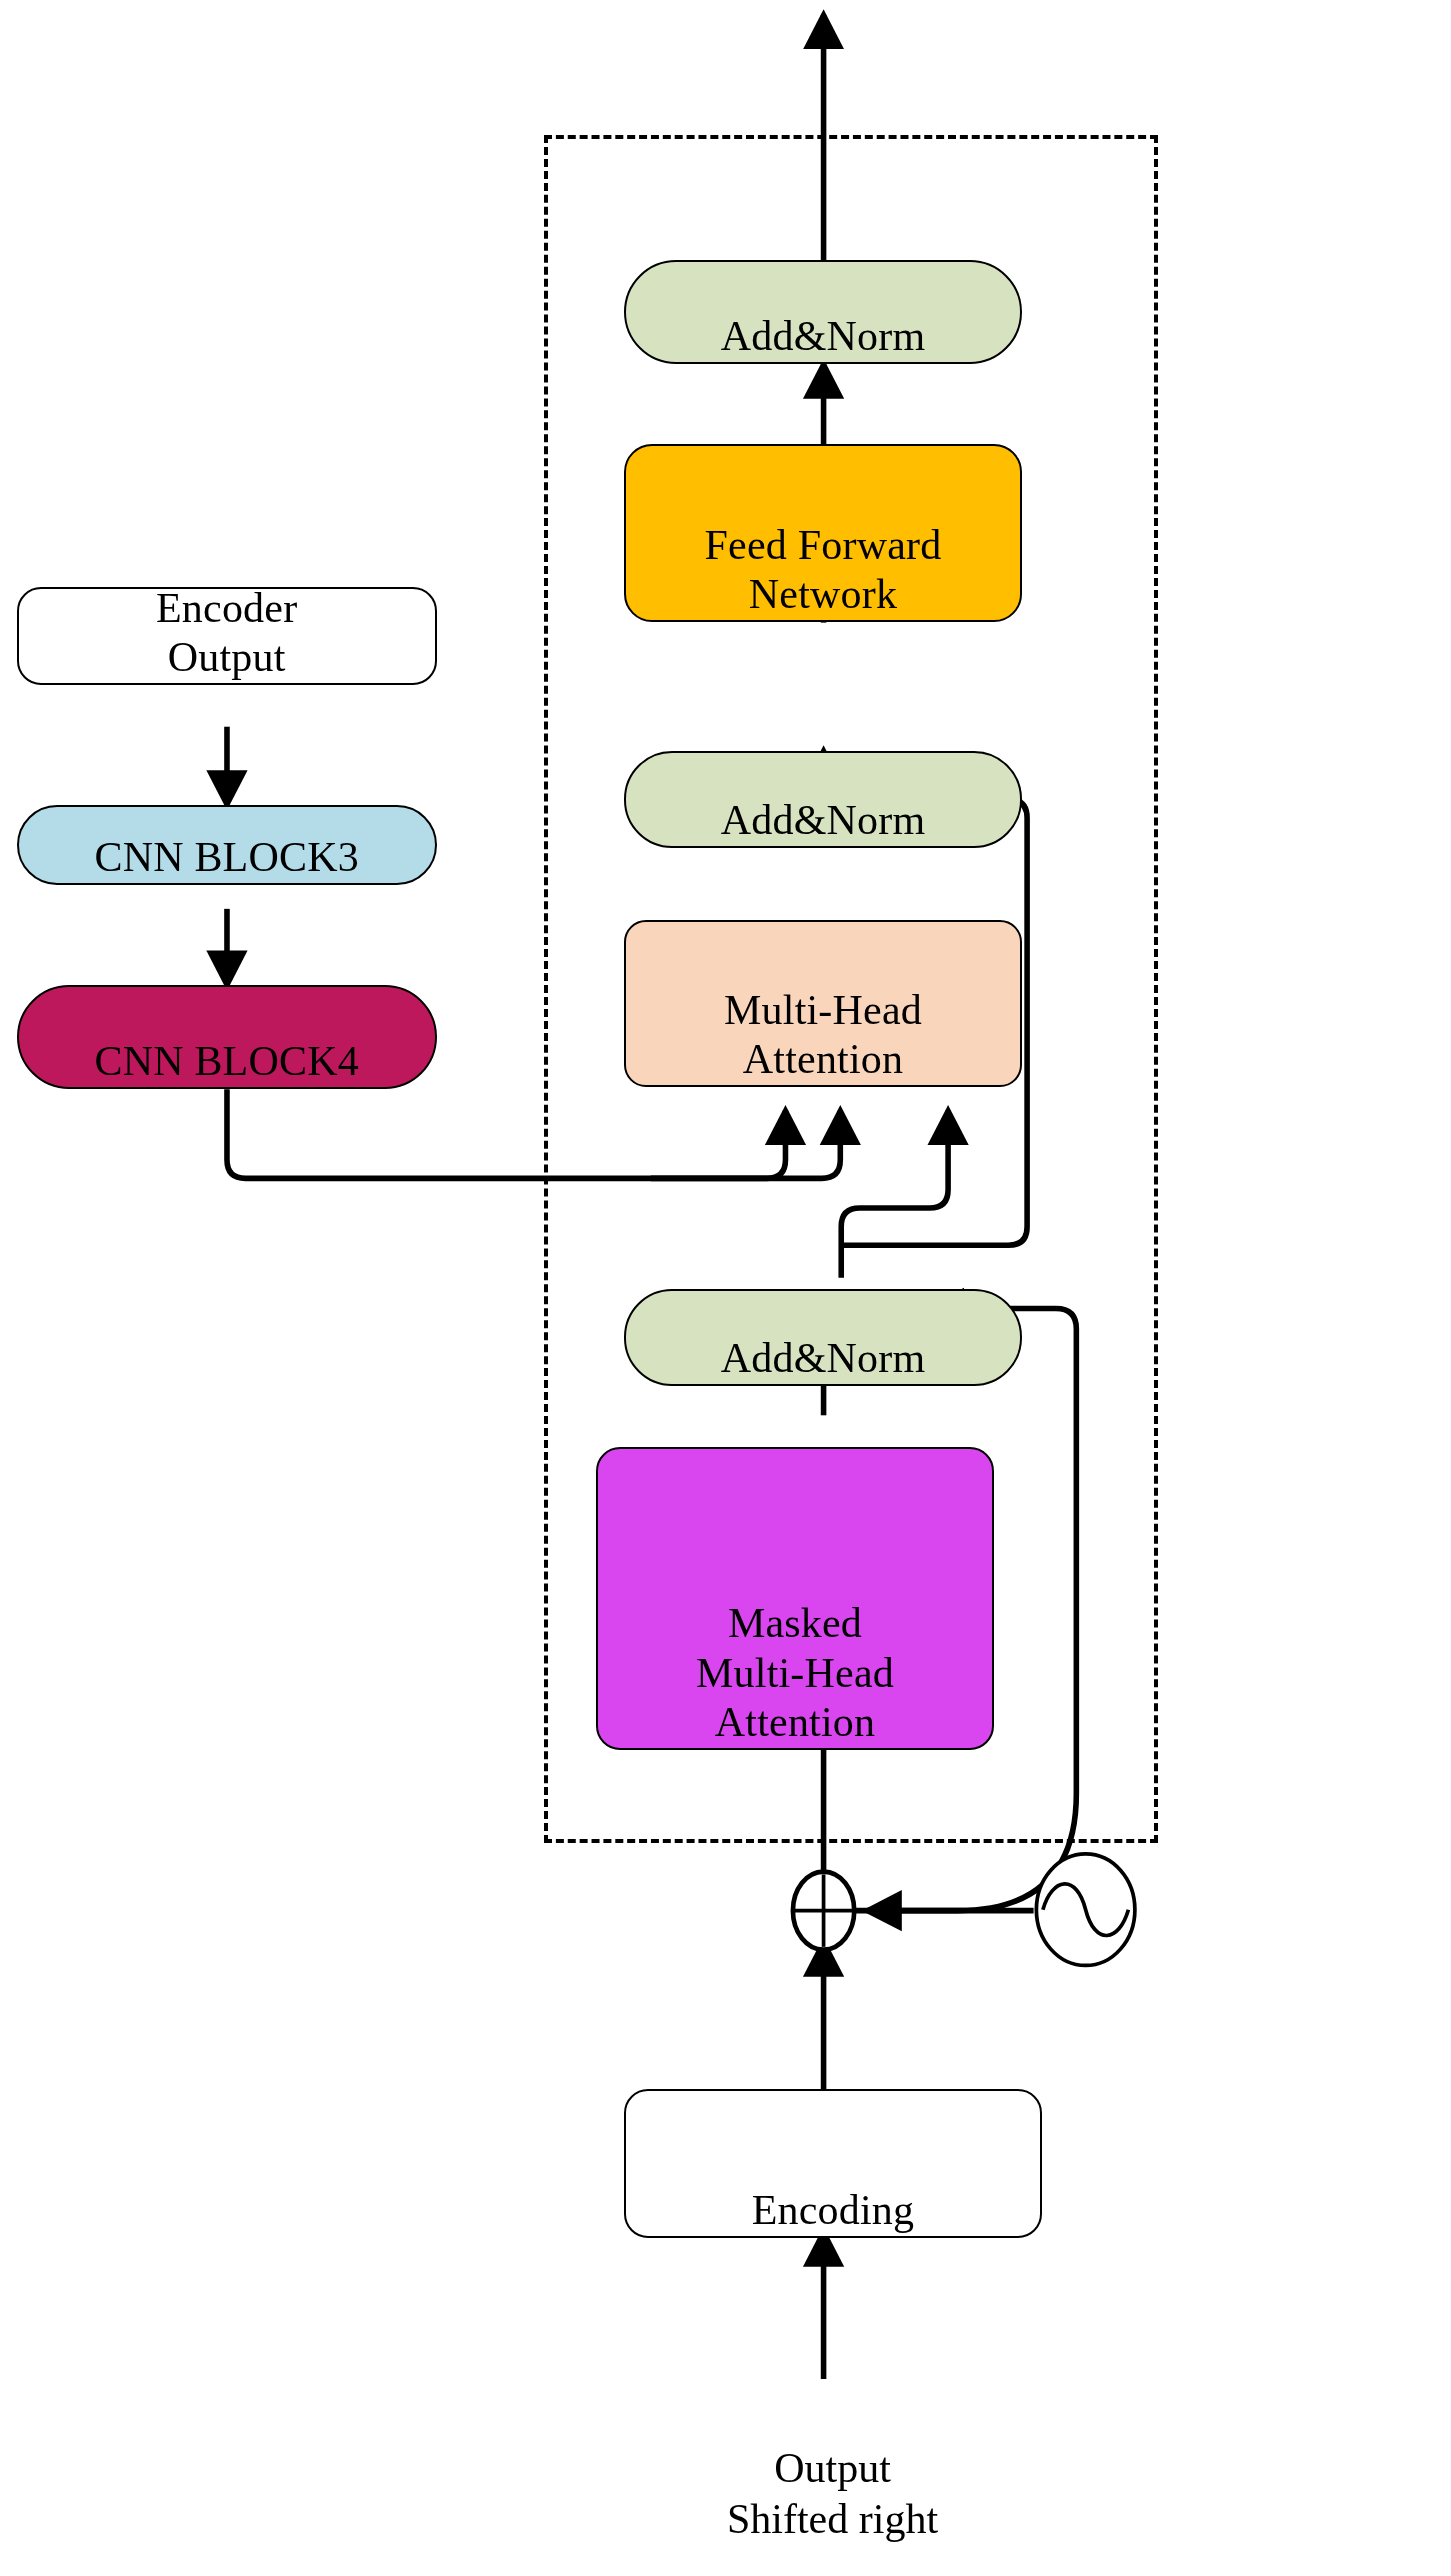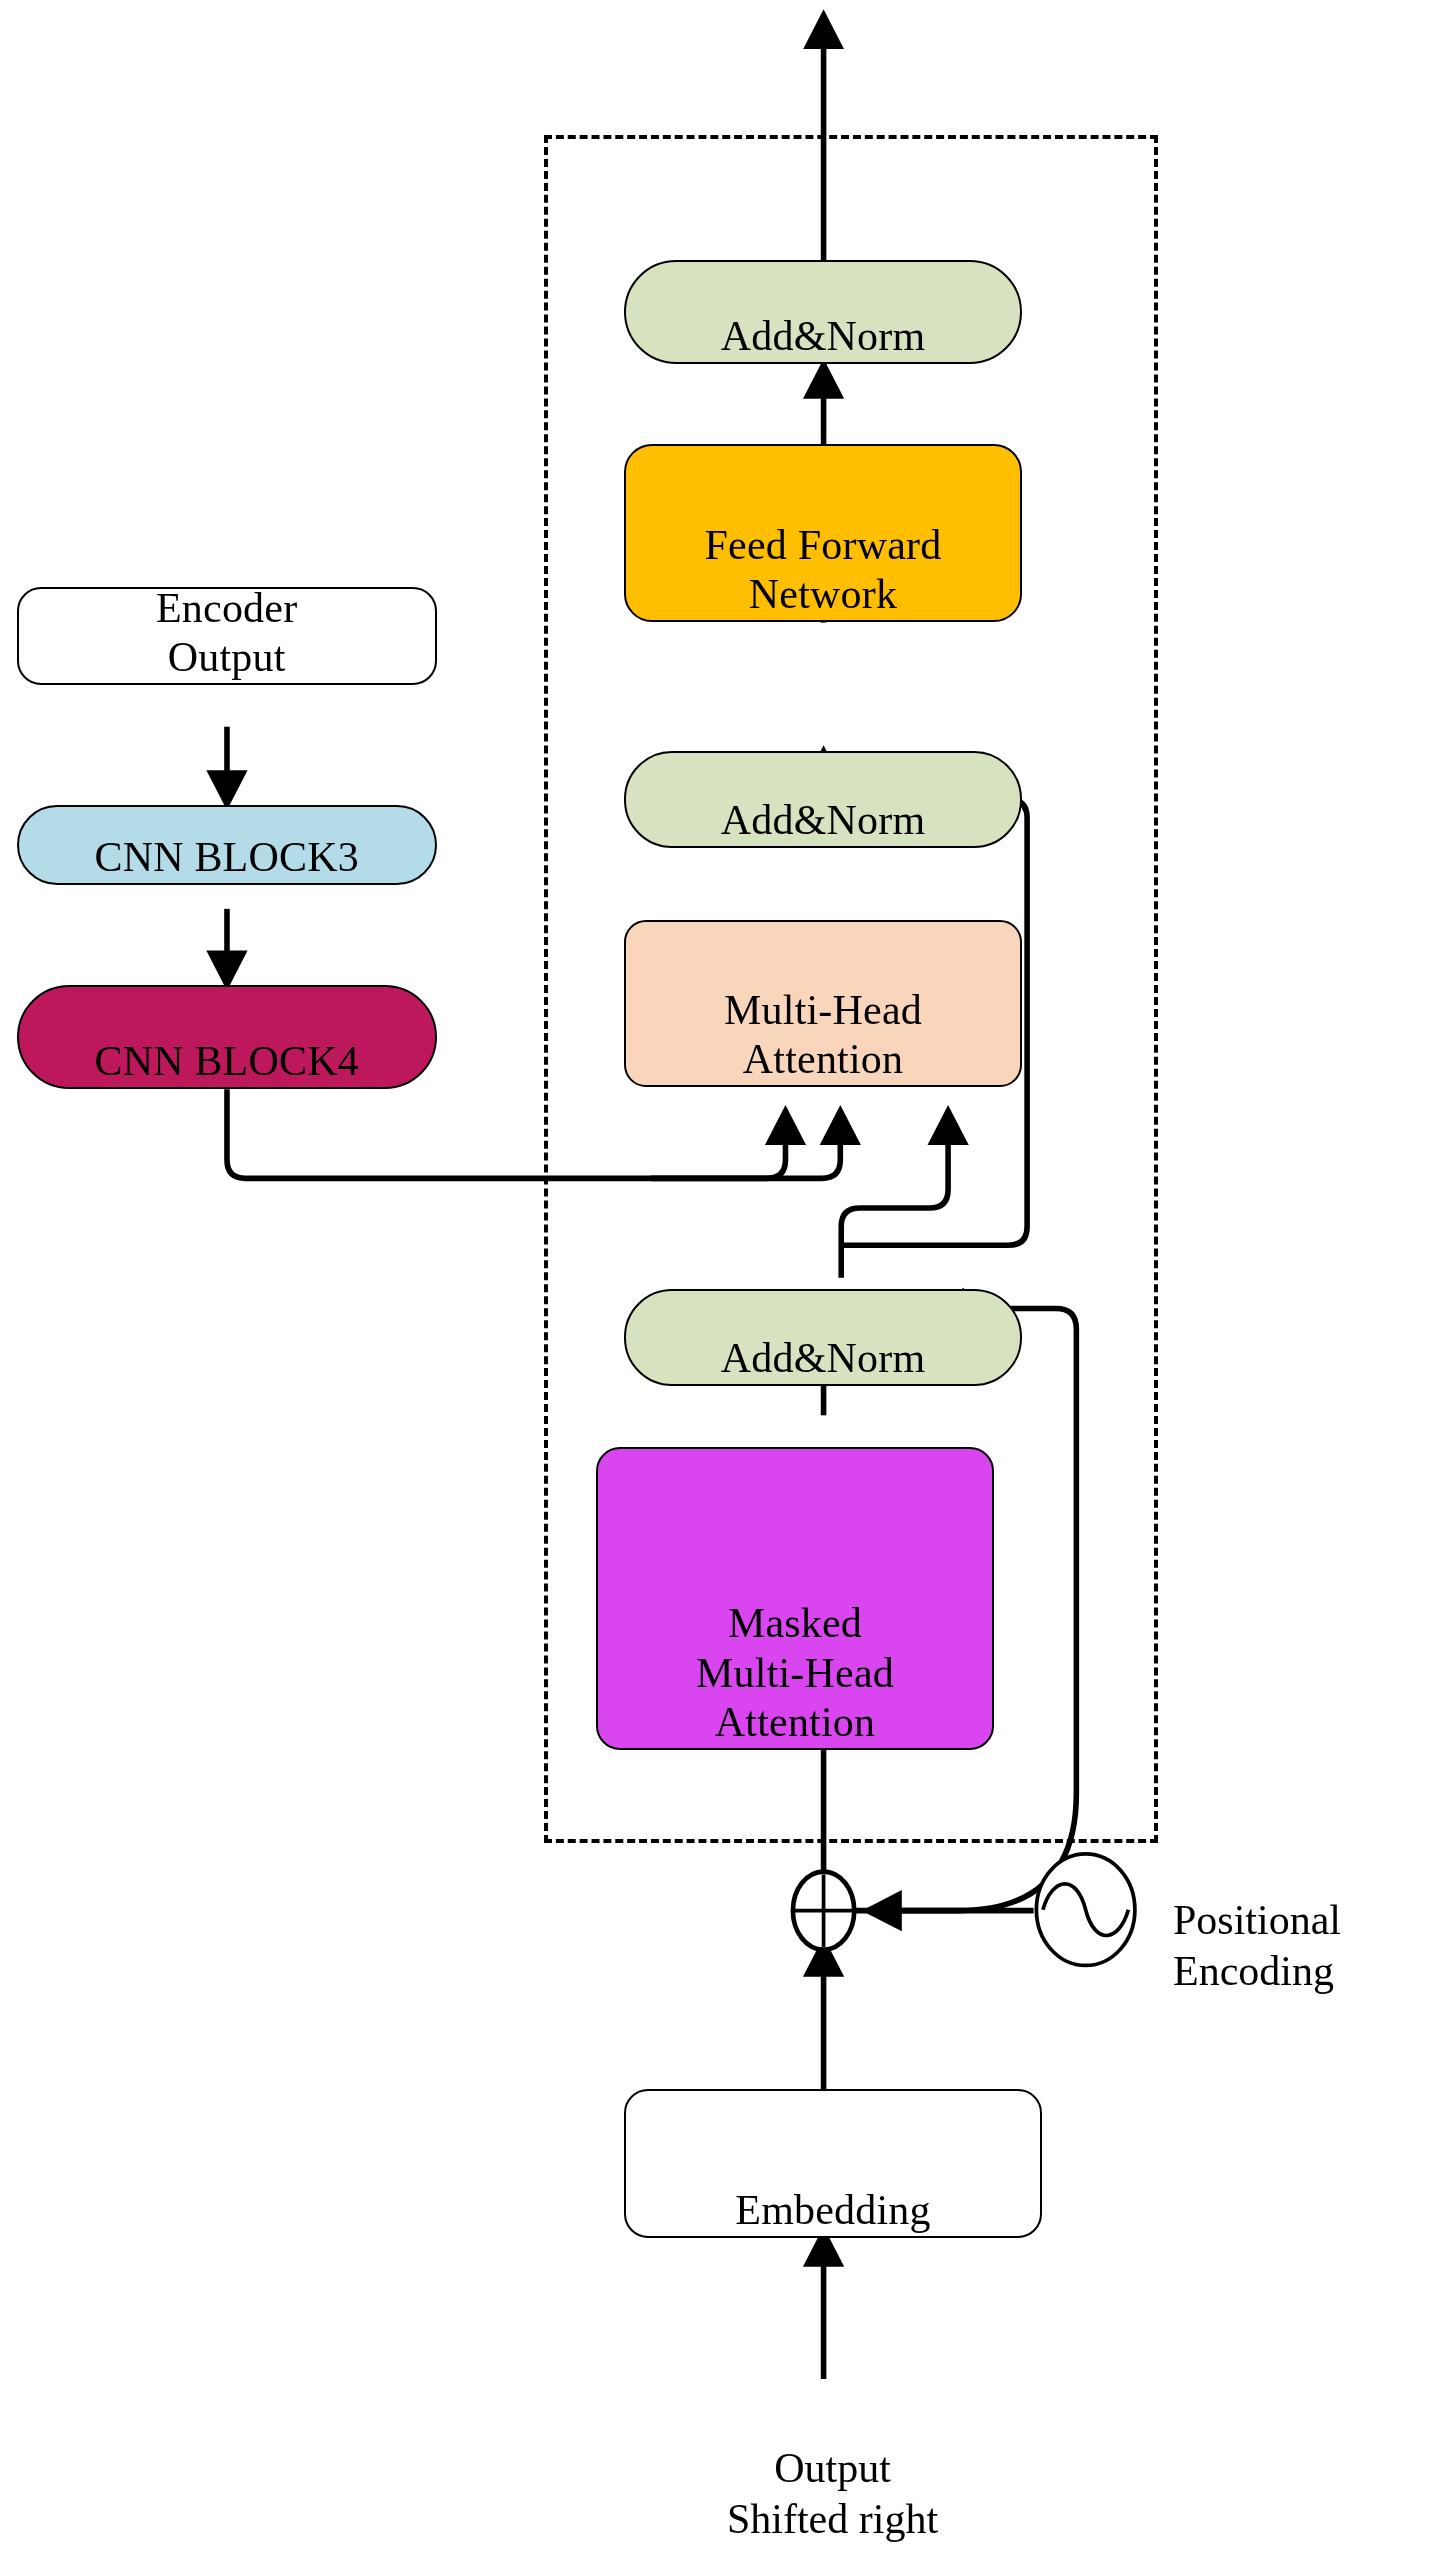--- a/index.html
+++ b/index.html
@@ -108,28 +108,24 @@
     <span>Add&amp;Norm</span>
   </div>
 
   <div class="node" style="left:596px;top:1447px;width:398px;height:303px;border-radius:24px;background:#d946ef;font-size:42px;">
     <span style="white-space:pre-line;">Masked
 Multi-Head
 Attention</span>
   </div>
 
   <div class="node" style="left:624px;top:2089px;width:418px;height:149px;border-radius:24px;background:#FFFFFF;font-size:42px;">
-    <span>Embedding</span>
+    <span>Encoding</span>
   </div>
 
 
-  <div class="lbl" style="left:1173px;top:1845px;width:279px;font-size:42px;text-align:left;">
-    <span>Positional
-Encoding</span>
-  </div>
 
   <div class="lbl" style="left:591px;top:2393px;width:483px;font-size:42px;">
     <span>Output
 Shifted right</span>
   </div>
 
 </div>
 
 
 </body></html>

